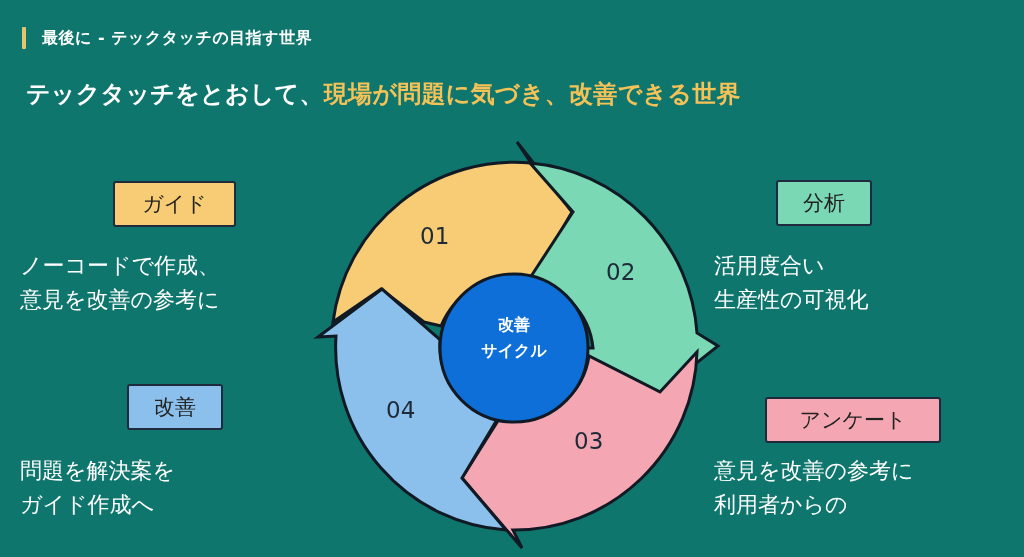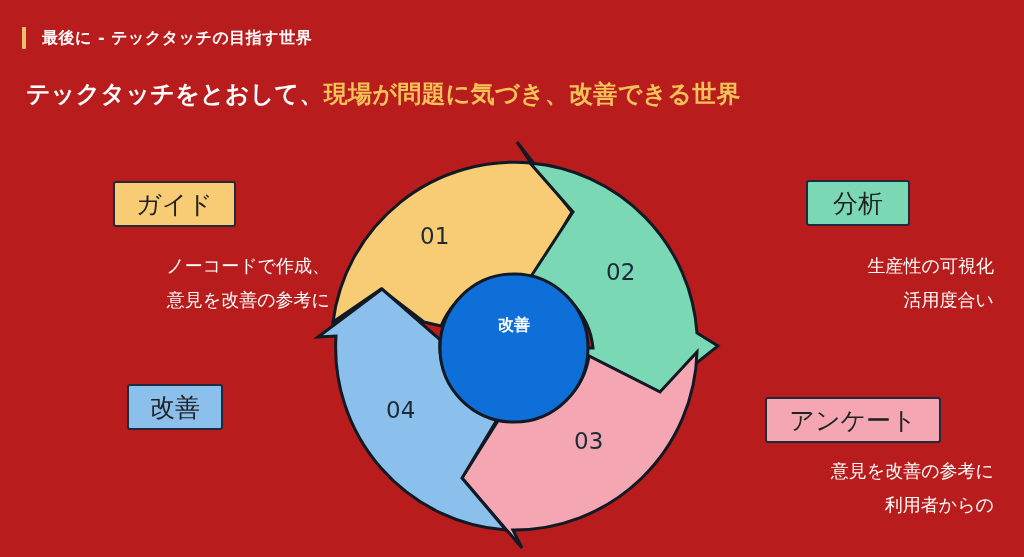--- a/index.html
+++ b/index.html
@@ -2,44 +2,44 @@
 <html><head>
 <meta charset="utf-8">
 <style>
   html, body { margin: 0; padding: 0; }
   body {
     width: 1024px; height: 557px; overflow: hidden;
     background: #0d6fd6;
     font-family: "DejaVu Sans", "Liberation Sans", sans-serif;
     position: relative;
   }
-  .slide { position: absolute; inset: 0; background: #b91c1c; }
+  .slide { position: absolute; inset: 0; background: #0f766e; }
   .section-header {
     position: absolute; left: 22px; top: 27px; height: 22px;
     display: flex; align-items: center;
   }
   .section-bar {
     width: 4px; height: 22px; background: #e7c36b; border-radius: 1px; margin-right: 16px;
   }
   .section-title {
     color: #ffffff; font-weight: bold; font-size: 16px; letter-spacing: 0.5px;
   }
   .headline {
     position: absolute; left: 26px; top: 78px;
     font-size: 24px; font-weight: bold; color: #ffffff; white-space: nowrap; letter-spacing: 0.3px;
   }
   .headline .accent { color: #f4c257; }
 
   .label-box {
     position: absolute; height: 46px; border: 2px solid #1f2b3c; border-radius: 3px;
     display: flex; align-items: center; justify-content: center;
-    font-size: 25px; color: #222222; box-sizing: border-box;
+    font-size: 21px; color: #222222; box-sizing: border-box;
   }
   .desc {
-    position: absolute; color: #ffffff; font-size: 18px; text-align: right; line-height: 34px;
+    position: absolute; color: #ffffff; font-size: 22px; text-align: left; line-height: 34px;
     white-space: nowrap;
   }
   svg.cycle { position: absolute; left: 0; top: 0; }
   .seg-num { font-family: "DejaVu Sans", sans-serif; font-size: 23px; fill: #1e2a38; }
   .center-label {
     position: absolute; left: 454px; top: 312px; width: 120px; text-align: center;
     color: #ffffff; font-weight: bold; font-size: 16px; line-height: 26px;
   }
 </style>
 </head>
@@ -103,35 +103,40 @@
       <circle cx="514" cy="348" r="74" fill="#0f6fd8" stroke="#111a24" stroke-width="3"></circle>
     </g>
     <text class="seg-num" x="420" y="244">01</text>
     <text class="seg-num" x="606" y="280">02</text>
     <text class="seg-num" x="574" y="449">03</text>
     <text class="seg-num" x="386" y="418">04</text>
   </svg>
 
   <div class="center-label">
     <div>改善</div>
+    <div>サイクル</div>
   </div>
 
   <div class="label-box" style="left:113px; top:181px; width:123px; background:#f7cc74;">ガイド</div>
   <div class="desc" style="left:20px; top:249px; width:310px;">
     <div>ノーコードで作成、</div>
     <div>意見を改善の参考に</div>
   </div>
 
-  <div class="label-box" style="left:806px; top:180px; width:104px; background:#7ad9b4;">分析</div>
+  <div class="label-box" style="left:776px; top:180px; width:96px; background:#7ad9b4;">分析</div>
   <div class="desc" style="left:714px; top:249px; width:280px;">
+    <div>活用度合い</div>
     <div>生産性の可視化</div>
-    <div>活用度合い</div>
   </div>
 
   <div class="label-box" style="left:765px; top:385px; width:176px; background:#f4a7b2;margin-top:12px;">アンケート</div>
   <div class="desc" style="left:714px; top:454px; width:280px;">
     <div>意見を改善の参考に</div>
     <div>利用者からの</div>
   </div>
 
   <div class="label-box" style="left:127px; top:384px; width:96px; background:#8cc0ec;">改善</div>
+  <div class="desc" style="left:20px; top:454px; width:310px;">
+    <div>問題を解決案を</div>
+    <div>ガイド作成へ</div>
+  </div>
 
 </div>
 
 </body></html>

